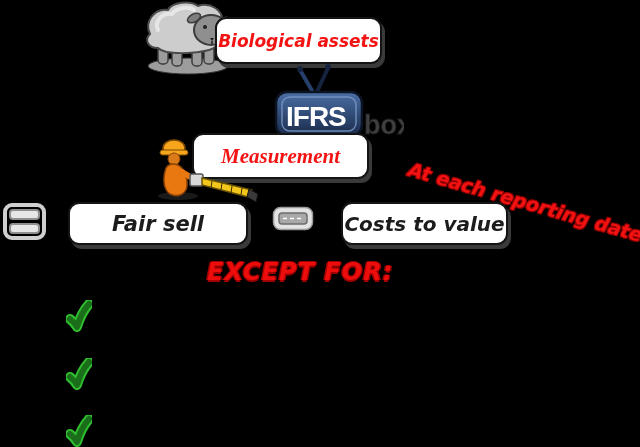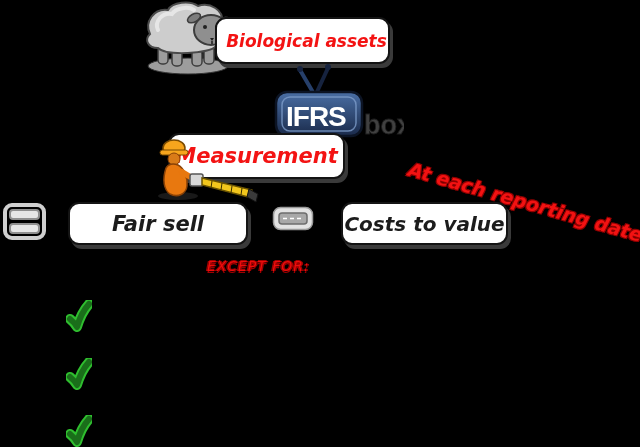--- a/index.html
+++ b/index.html
@@ -21,21 +21,21 @@
   .fs21{font-size:21px;}
   .annotation{
     position:absolute;left:412px;top:158px;width:230px;
     transform:rotate(16deg);transform-origin:0 0;
     color:#f21212;font-weight:bold;font-style:italic;font-size:19px;
     text-shadow:1px 1px 0 #8f0000,-1px 1px 0 #8f0000,1px -1px 0 #8f0000,-1px -1px 0 #8f0000;
     white-space:nowrap;
   }
   .except{
     position:absolute;left:207px;top:258px;
-    color:#ee0d0d;font-weight:normal;font-style:italic;font-size:14px;
+    color:#ee0d0d;font-weight:bold;font-style:italic;font-size:24px;
     letter-spacing:1px;white-space:nowrap;
     text-shadow:1.5px 0 0 #a00000,-1.5px 0 0 #a00000,0 1.5px 0 #a00000,0 -1.5px 0 #a00000;
   }
   svg text{font-family:"Liberation Sans","DejaVu Sans",sans-serif;}
 </style>
 </head>
 <body>
 
 <div id="stage">
 
@@ -49,42 +49,42 @@
     <path d="M22,30 C18,22 26,12 36,14 C40,8 52,6 58,10" fill="none" stroke="#e6e6e6" stroke-width="4" stroke-linecap="round"></path>
     <ellipse cx="58" cy="18" rx="7" ry="4" transform="rotate(-28 58 18)" fill="#7d7d7d" stroke="#3d3d3d" stroke-width="1.5"></ellipse>
     <ellipse cx="92" cy="22" rx="7" ry="4" transform="rotate(24 92 22)" fill="#7d7d7d" stroke="#3d3d3d" stroke-width="1.5"></ellipse>
     <ellipse cx="75" cy="30" rx="17" ry="15" fill="#8f8f8f" stroke="#3d3d3d" stroke-width="2"></ellipse>
     <circle cx="69" cy="27" r="2" fill="#222"></circle>
     <circle cx="81" cy="27" r="2" fill="#222"></circle>
     <path d="M74,38 l4,0 l-2,3 z" fill="#1d1d1d"></path>
     <path d="M76,41 v3" stroke="#1d1d1d" stroke-width="1.5"></path>
   </svg>
 
-  <div class="bubble red fs17" style="left:215px;top:17px;width:163px;height:43px;padding-left:8px;">
+  <div class="bubble red fs17" style="left:215px;top:17px;width:163px;height:43px;">
     <span>Biological assets</span>
   </div>
 
   <svg class="abs" style="left:270px;top:62px" width="134" height="78" viewBox="0 0 134 78">
     <defs>
       <linearGradient id="tvgrad" x1="0" y1="0" x2="0" y2="1">
         <stop offset="0" stop-color="#4a6fa5"></stop>
         <stop offset="1" stop-color="#1a2a4a"></stop>
       </linearGradient>
     </defs>
     <path d="M44,32 L30,8" stroke="#27406b" stroke-width="4" stroke-linecap="round"></path>
     <path d="M46,32 L58,6" stroke="#16233f" stroke-width="4" stroke-linecap="round"></path>
     <circle cx="30" cy="7" r="3" fill="#16233f"></circle>
     <circle cx="58" cy="5" r="3" fill="#16233f"></circle>
     <rect x="6" y="30" width="86" height="44" rx="11" fill="url(#tvgrad)" stroke="#0c1424" stroke-width="2.5"></rect>
     <rect x="12" y="35" width="74" height="34" rx="8" fill="none" stroke="#7d9cc9" stroke-width="1.5" opacity="0.8"></rect>
     <text x="16" y="64" font-size="28" font-weight="bold" fill="#ffffff" letter-spacing="-1">IFRS</text>
     <text x="94" y="72" font-size="27" font-weight="bold" fill="#404040" stroke="#1f1f1f" stroke-width="0.8">box</text>
   </svg>
 
-  <div class="bubble red fs21" style="left:168px;top:133px;width:173px;height:42px;">
+  <div class="bubble red fs21" style="left:192px;top:133px;width:173px;height:42px;font-family:Liberation Serif, serif;">
     <span>Measurement</span>
   </div>
 
   <svg class="abs" style="left:152px;top:136px" width="110" height="68" viewBox="0 0 110 68">
     <ellipse cx="26" cy="60" rx="20" ry="4" fill="#1c1c1c" opacity="0.9"></ellipse>
     <ellipse cx="22" cy="12" rx="11" ry="8" fill="#f7a51d" stroke="#7a4a00" stroke-width="1.5"></ellipse>
     <rect x="8" y="14" width="28" height="5" rx="2.5" fill="#f7a51d" stroke="#7a4a00" stroke-width="1"></rect>
     <circle cx="22" cy="23" r="6" fill="#d97b18" stroke="#8a4206" stroke-width="1"></circle>
     <path d="M14,32 C10,44 12,54 18,58 C26,62 34,58 35,50 C36,42 32,32 26,29 C21,27 16,28 14,32 Z" fill="#e8780f" stroke="#8a4206" stroke-width="1.5"></path>
     <path d="M30,36 L40,42" stroke="#e8780f" stroke-width="6" stroke-linecap="round"></path>

